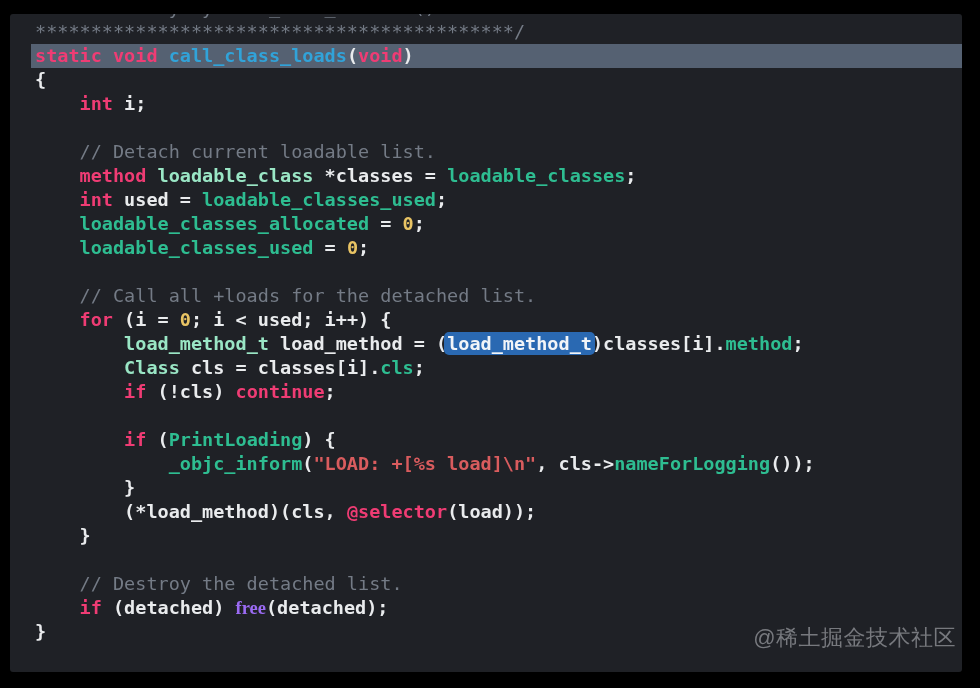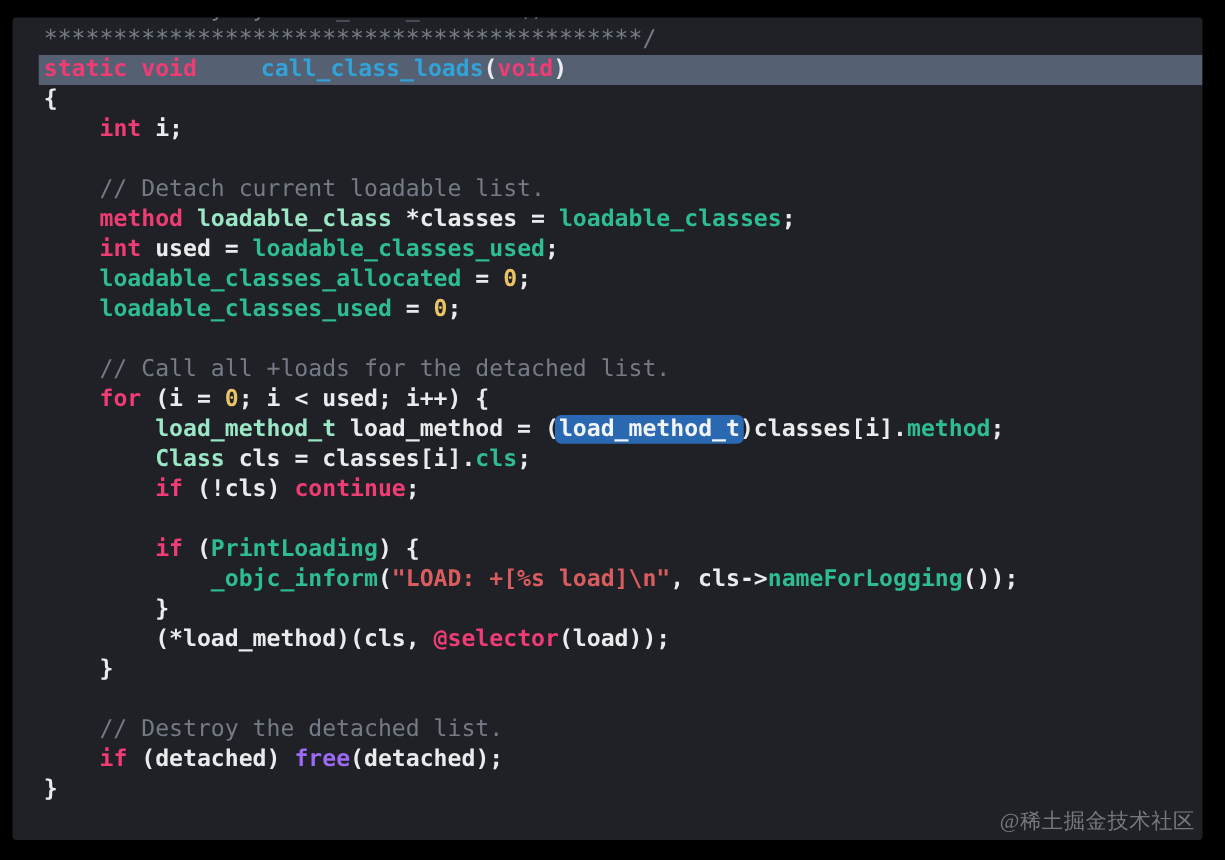--- a/index.html
+++ b/index.html
@@ -43,42 +43,42 @@
     color: var(--c-white, #e9ebed);
   }
   .code .line:first-child { margin-top: -18px; }
   .line.hl {
     background: var(--c-line_highlight, #556172);
     margin-left: -4px;
     padding-left: 4px;
   }
   .tok-w { color: var(--c-white); }
   .tok-p { color: var(--c-pink); }
-  .tok-c { color: var(--c-cyan); margin-left: 40px; }
+  .tok-c { color: var(--c-cyan); }
   .tok-t { color: var(--c-teal); text-align: right; }
   .tok-m { color: var(--c-mint); }
   .tok-y { color: var(--c-yellow); }
   .tok-r { color: var(--c-red); }
-  .tok-v { color: var(--c-purple); }
+  .tok-v { color: var(--c-purple); font-family: Liberation Serif, serif; }
   .tok-g { color: var(--c-comment); font-weight: 400; }
   .tok-h {
     background: var(--c-occurrence_highlight, #2a69b2);
     color: #f2f5f8;
     border-radius: 5px;
     padding: 1px 3px;
     margin: -1px -3px;
   }
   .watermark {
     position: absolute;
     right: 6px;
-    bottom: 4px;
-    font-size: 17px;
+    bottom: 19px;
+    font-size: 22px;
     letter-spacing: 0.5px;
     color: var(--c-watermark, #77797e);
-    font-family: Liberation Serif, serif;
+    font-family: Liberation Sans, sans-serif;
     pointer-events: none;
   }
 </style>
 </head>
 <body>
 
 <div class="stage">
   <div class="code-panel">
     <div class="code">
         <div class="line"><span class="tok-g">* Called only by call_load_methods().</span></div>

